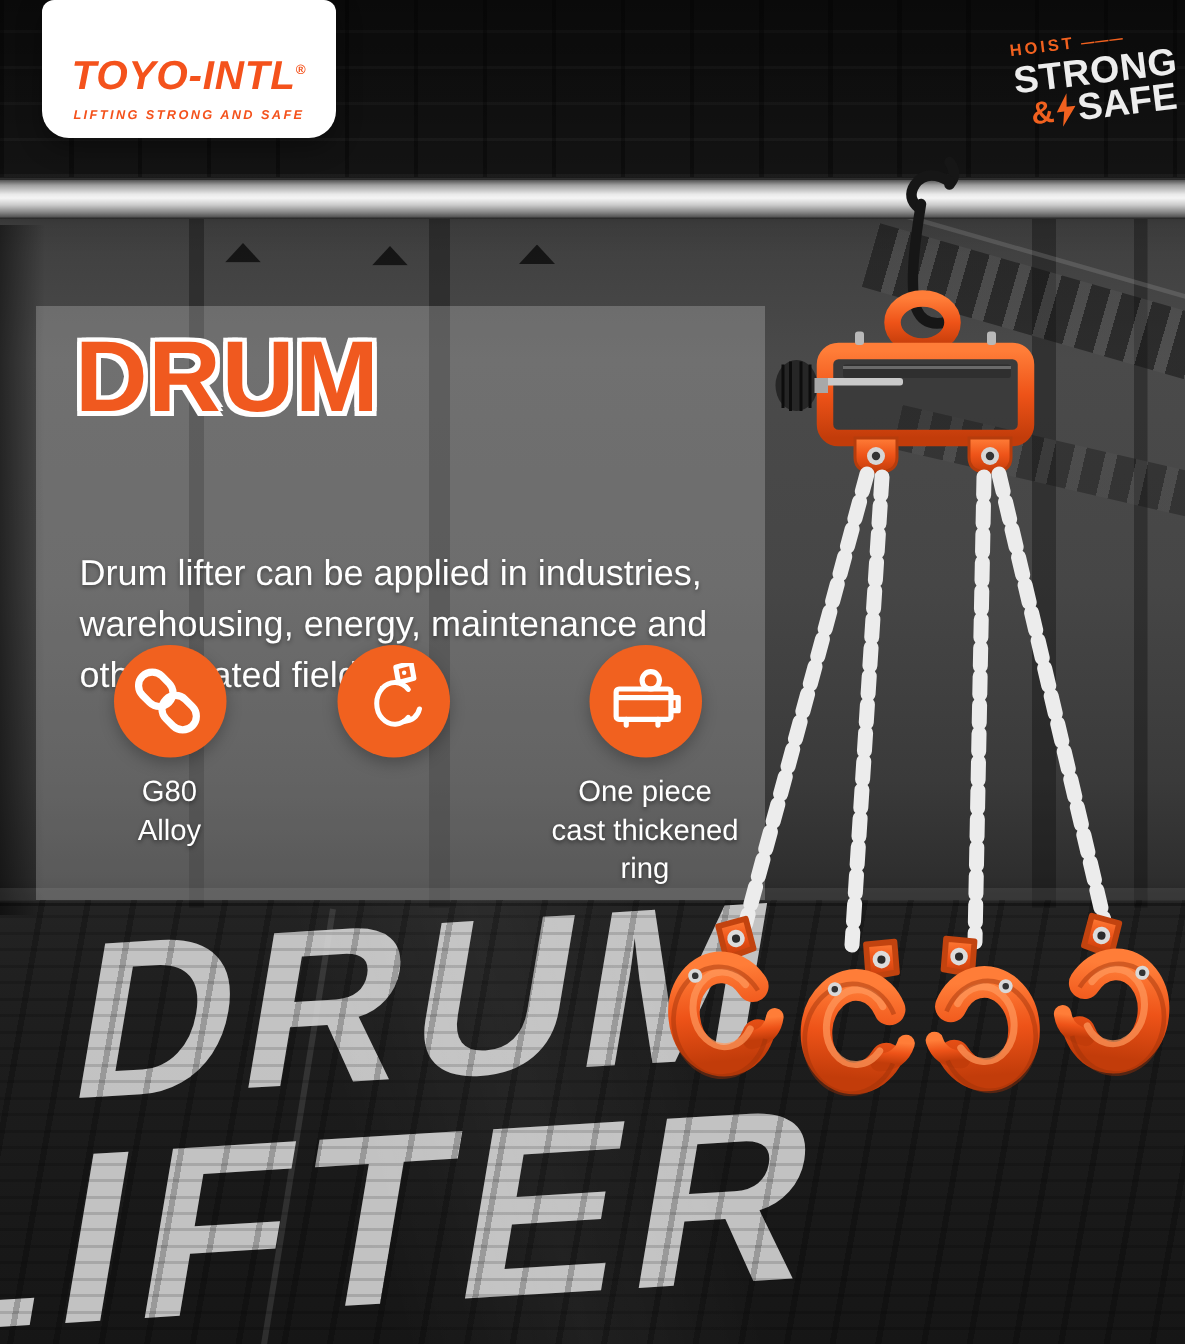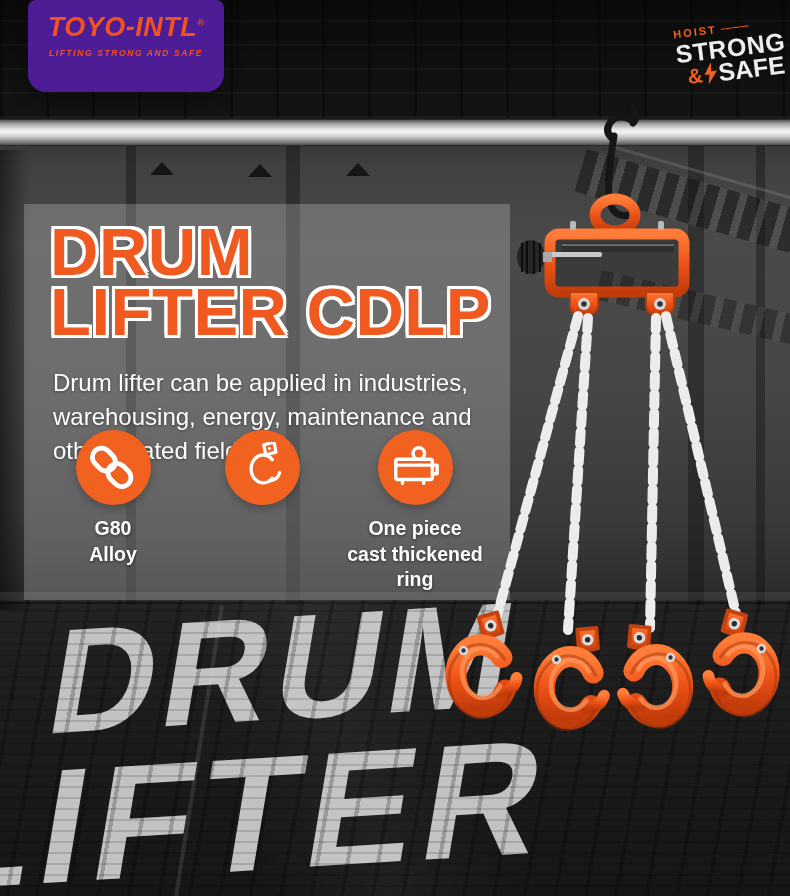--- a/index.html
+++ b/index.html
@@ -57,21 +57,21 @@
 
   
   .pipe { position:absolute; left:0; top:119px; width:790px; height:27px; z-index:5;
     background:linear-gradient(180deg,#535353 0%,#9f9f9f 14%,#e9e9e9 38%,#f5f5f5 48%,#cdcdcd 66%,#878787 86%,#4f4f4f 100%);
     border-top:1px solid rgba(0,0,0,.5); border-bottom:1px solid rgba(0,0,0,.55); }
 
   .product-svg { position:absolute; left:0; top:0; z-index:6; pointer-events:none; }
 
   
   .logo-card { position:absolute; left:28px; top:0; width:196px; height:92px; z-index:7;
-    background:#4c1d95; border-radius:8px 8px 18px 18px; text-align:center; padding-top:14px;
+    background:#ffffff; border-radius:8px 8px 18px 18px; text-align:center; padding-top:37px;
     box-shadow:0 6px 16px rgba(0,0,0,.35); }
   .logo-text { font-size:27px; font-weight:900; font-style:italic; letter-spacing:.5px;
     color:#F4521C; line-height:1; }
   .logo-text sup { font-size:9px; font-style:normal; }
   .logo-tagline { margin-top:7px; font-size:8.5px; font-weight:700; font-style:italic;
     letter-spacing:1.6px; color:#F4521C; }
 
   .corner-badge { position:absolute; left:676px; top:22px; width:120px; z-index:7;
     transform:rotate(-7deg); line-height:1; }
   .badge-row1 { font-size:11px; font-weight:800; color:#F1611F; letter-spacing:2px; display:flex; align-items:center; gap:4px; }
@@ -88,25 +88,25 @@
     text-shadow:-3px -3px 0 #fff, 3px -3px 0 #fff, -3px 3px 0 #fff, 3px 3px 0 #fff,
       -3px 0 0 #fff, 3px 0 0 #fff, 0 -3px 0 #fff, 0 3px 0 #fff; white-space:nowrap; }
   .desc { position:absolute; left:53px; top:366px; width:466px; z-index:7;
     font-size:24px; line-height:1.42; color:#fff; text-shadow:0 1px 3px rgba(0,0,0,.4); }
 
   
   .features { position:absolute; left:24px; top:430px; width:486px; height:170px; z-index:7; }
   .feature { position:absolute; top:0; text-align:center; }
   .f1 { left:14px;  width:150px; }
   .f2 { left:163px; width:150px; }
-  .f3 { left:301px; width:180px; }
+  .f3 { left:316px; width:180px; }
   .feature-circle { width:75px; height:75px; border-radius:50%; background:#F1611F;
     margin:0 auto; display:flex; align-items:center; justify-content:center;
     box-shadow:0 4px 10px rgba(0,0,0,.25); }
-  .feature-label { margin-top:11px; font-size:19.5px; font-weight:700; line-height:25.5px;
+  .feature-label { margin-top:11px; font-size:19.5px; font-weight:400; line-height:25.5px;
     color:#fff; text-shadow:0 1px 3px rgba(0,0,0,.5); }
   .feature-label span { display:block; }
 </style>
 </head>
 <body>
 
 <div class="stage">
 
   <div class="bg">
     <div class="bg-base"></div>
@@ -235,21 +235,20 @@
       <span class="badge-amp">&amp;</span>
       <svg class="badge-bolt" viewBox="0 0 13 22">
         <polygon points="8,0 0,12 5,12 3,22 13,9 7,9" fill="#F1611F"></polygon>
       </svg>
       <span>SAFE</span>
     </div>
   </div>
 
   <div class="hero-text">
     <div class="title">DRUM</div>
-    <div class="title">LIFTER CDLP</div>
   </div>
   <p class="desc">Drum lifter can be applied in industries, warehousing, energy, maintenance and other related fields.</p>
 
   <div class="features">
 
     <div class="feature f1">
       <div class="feature-circle">
         <svg width="46" height="46" viewBox="-24 -24 48 48">
           <g transform="rotate(45)" stroke="#fff" stroke-width="5" fill="none">
             <rect x="-26" y="-9" width="26" height="19" rx="9.5"></rect>

